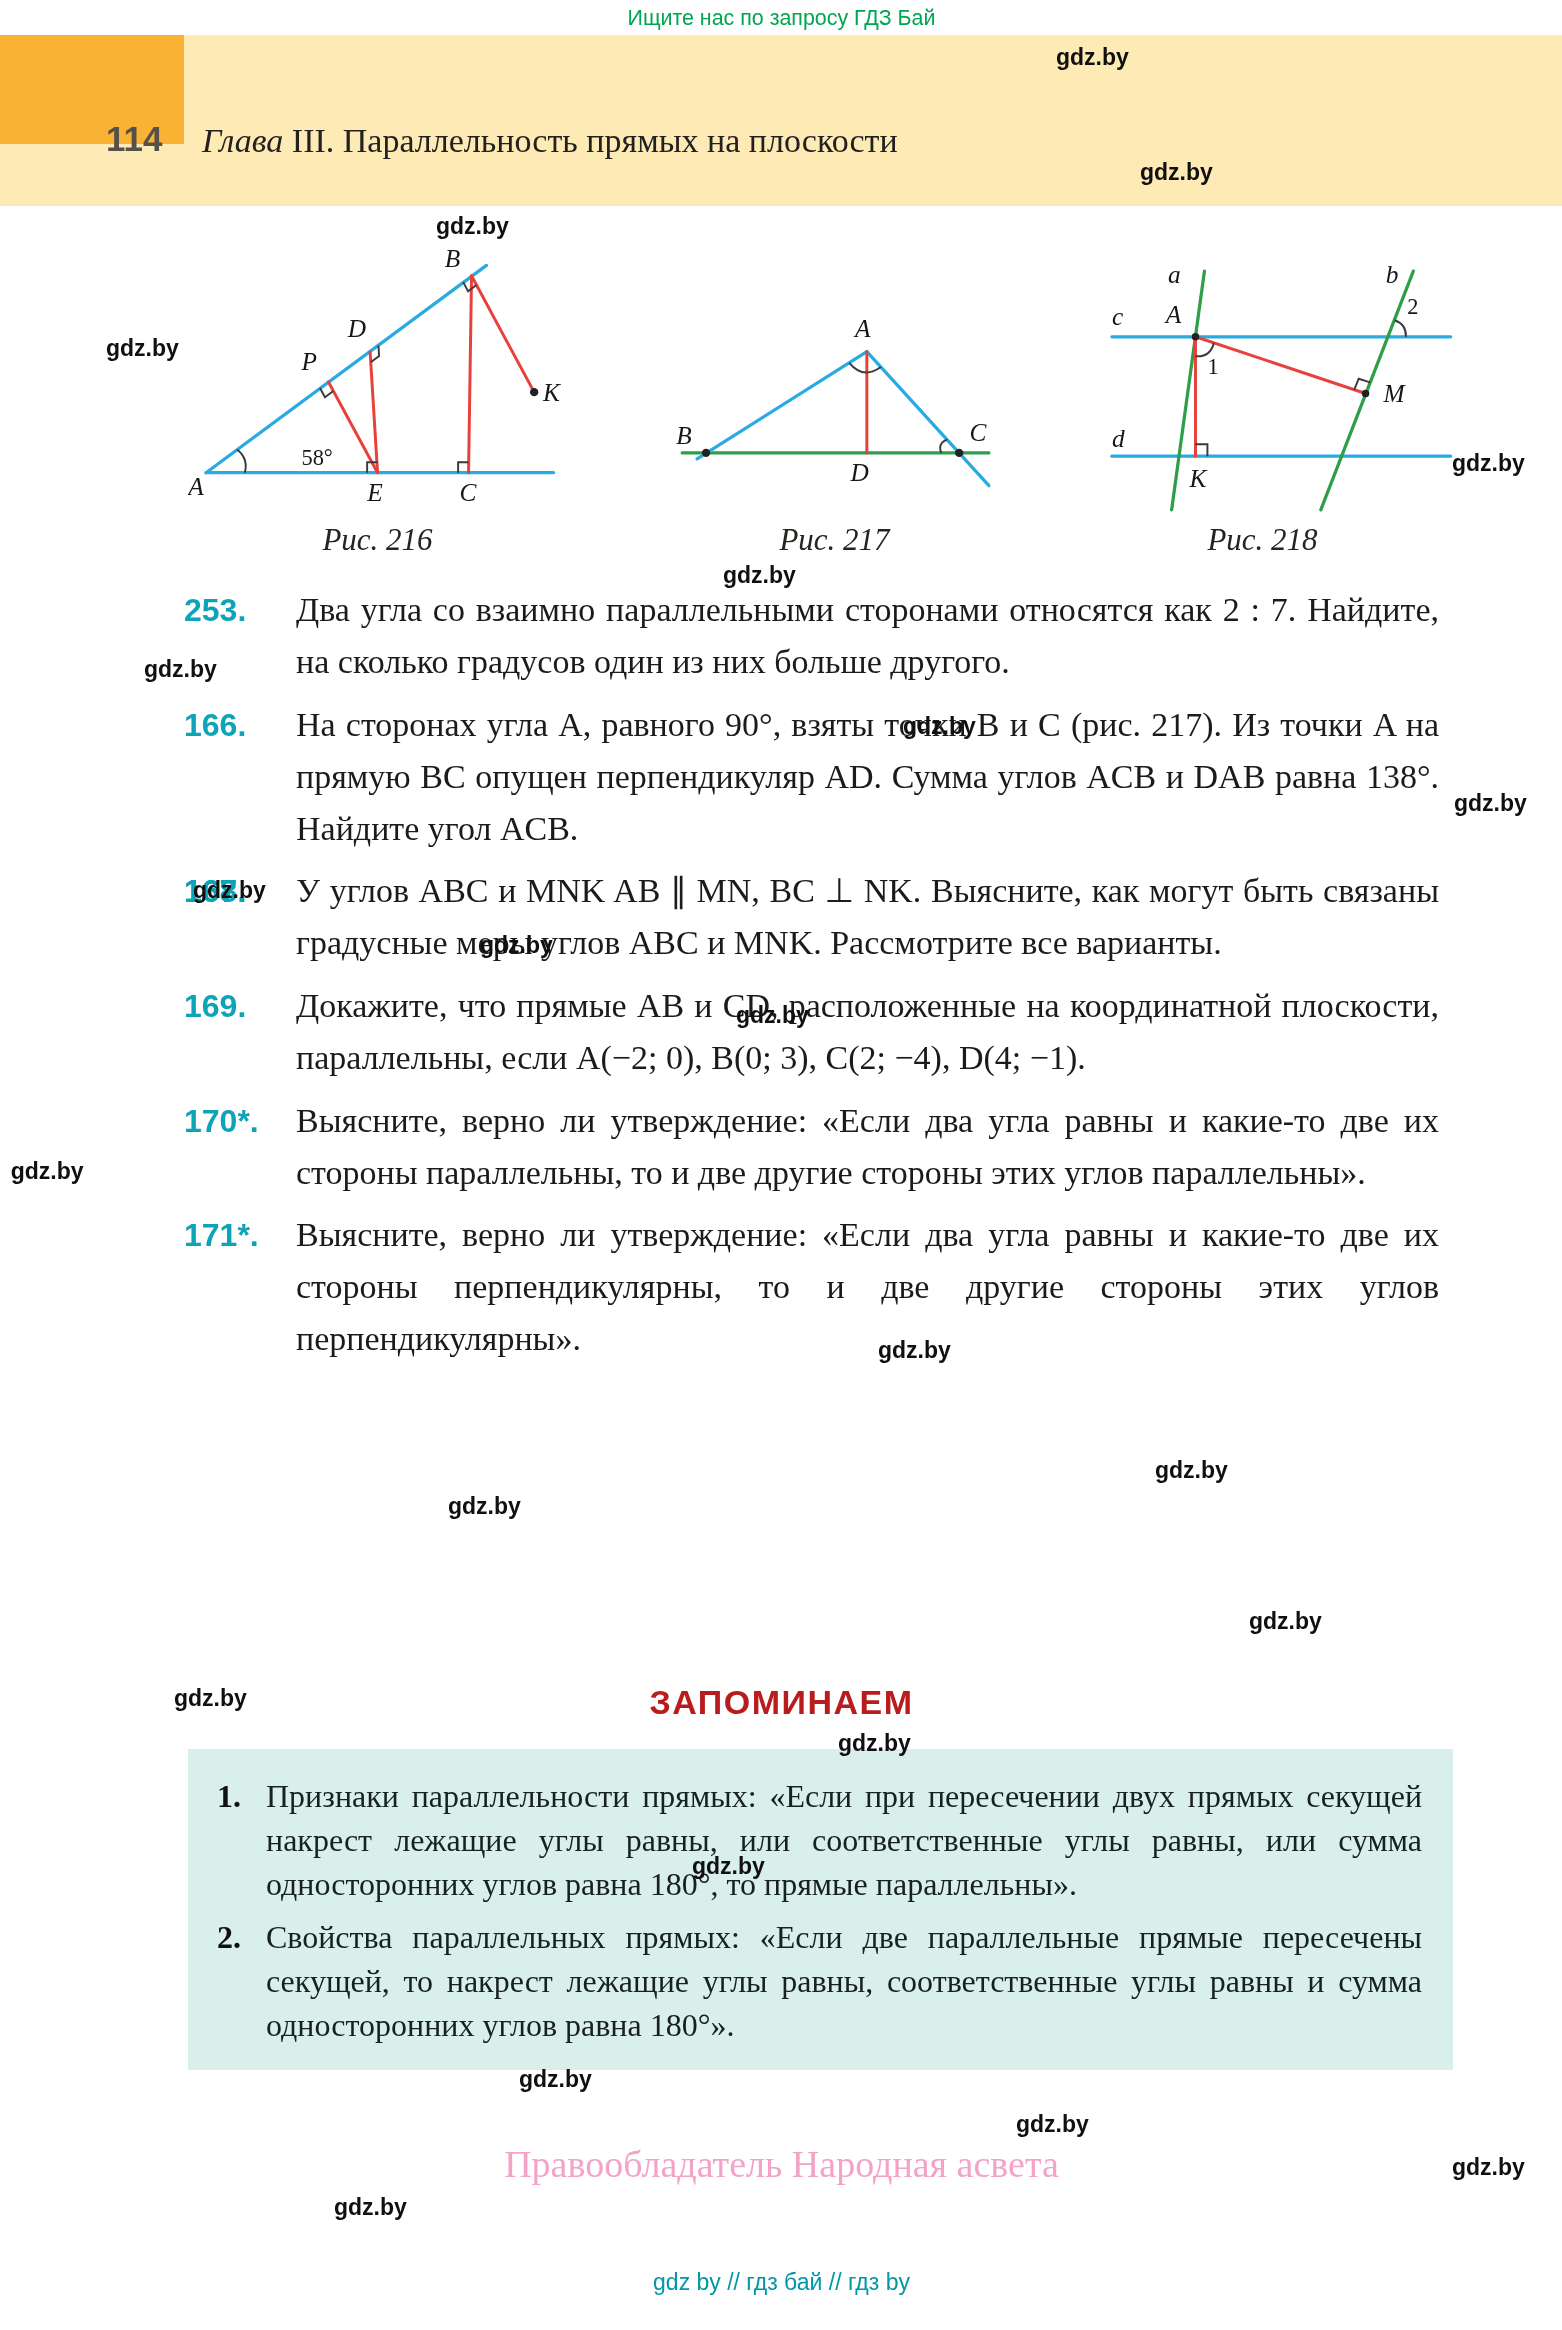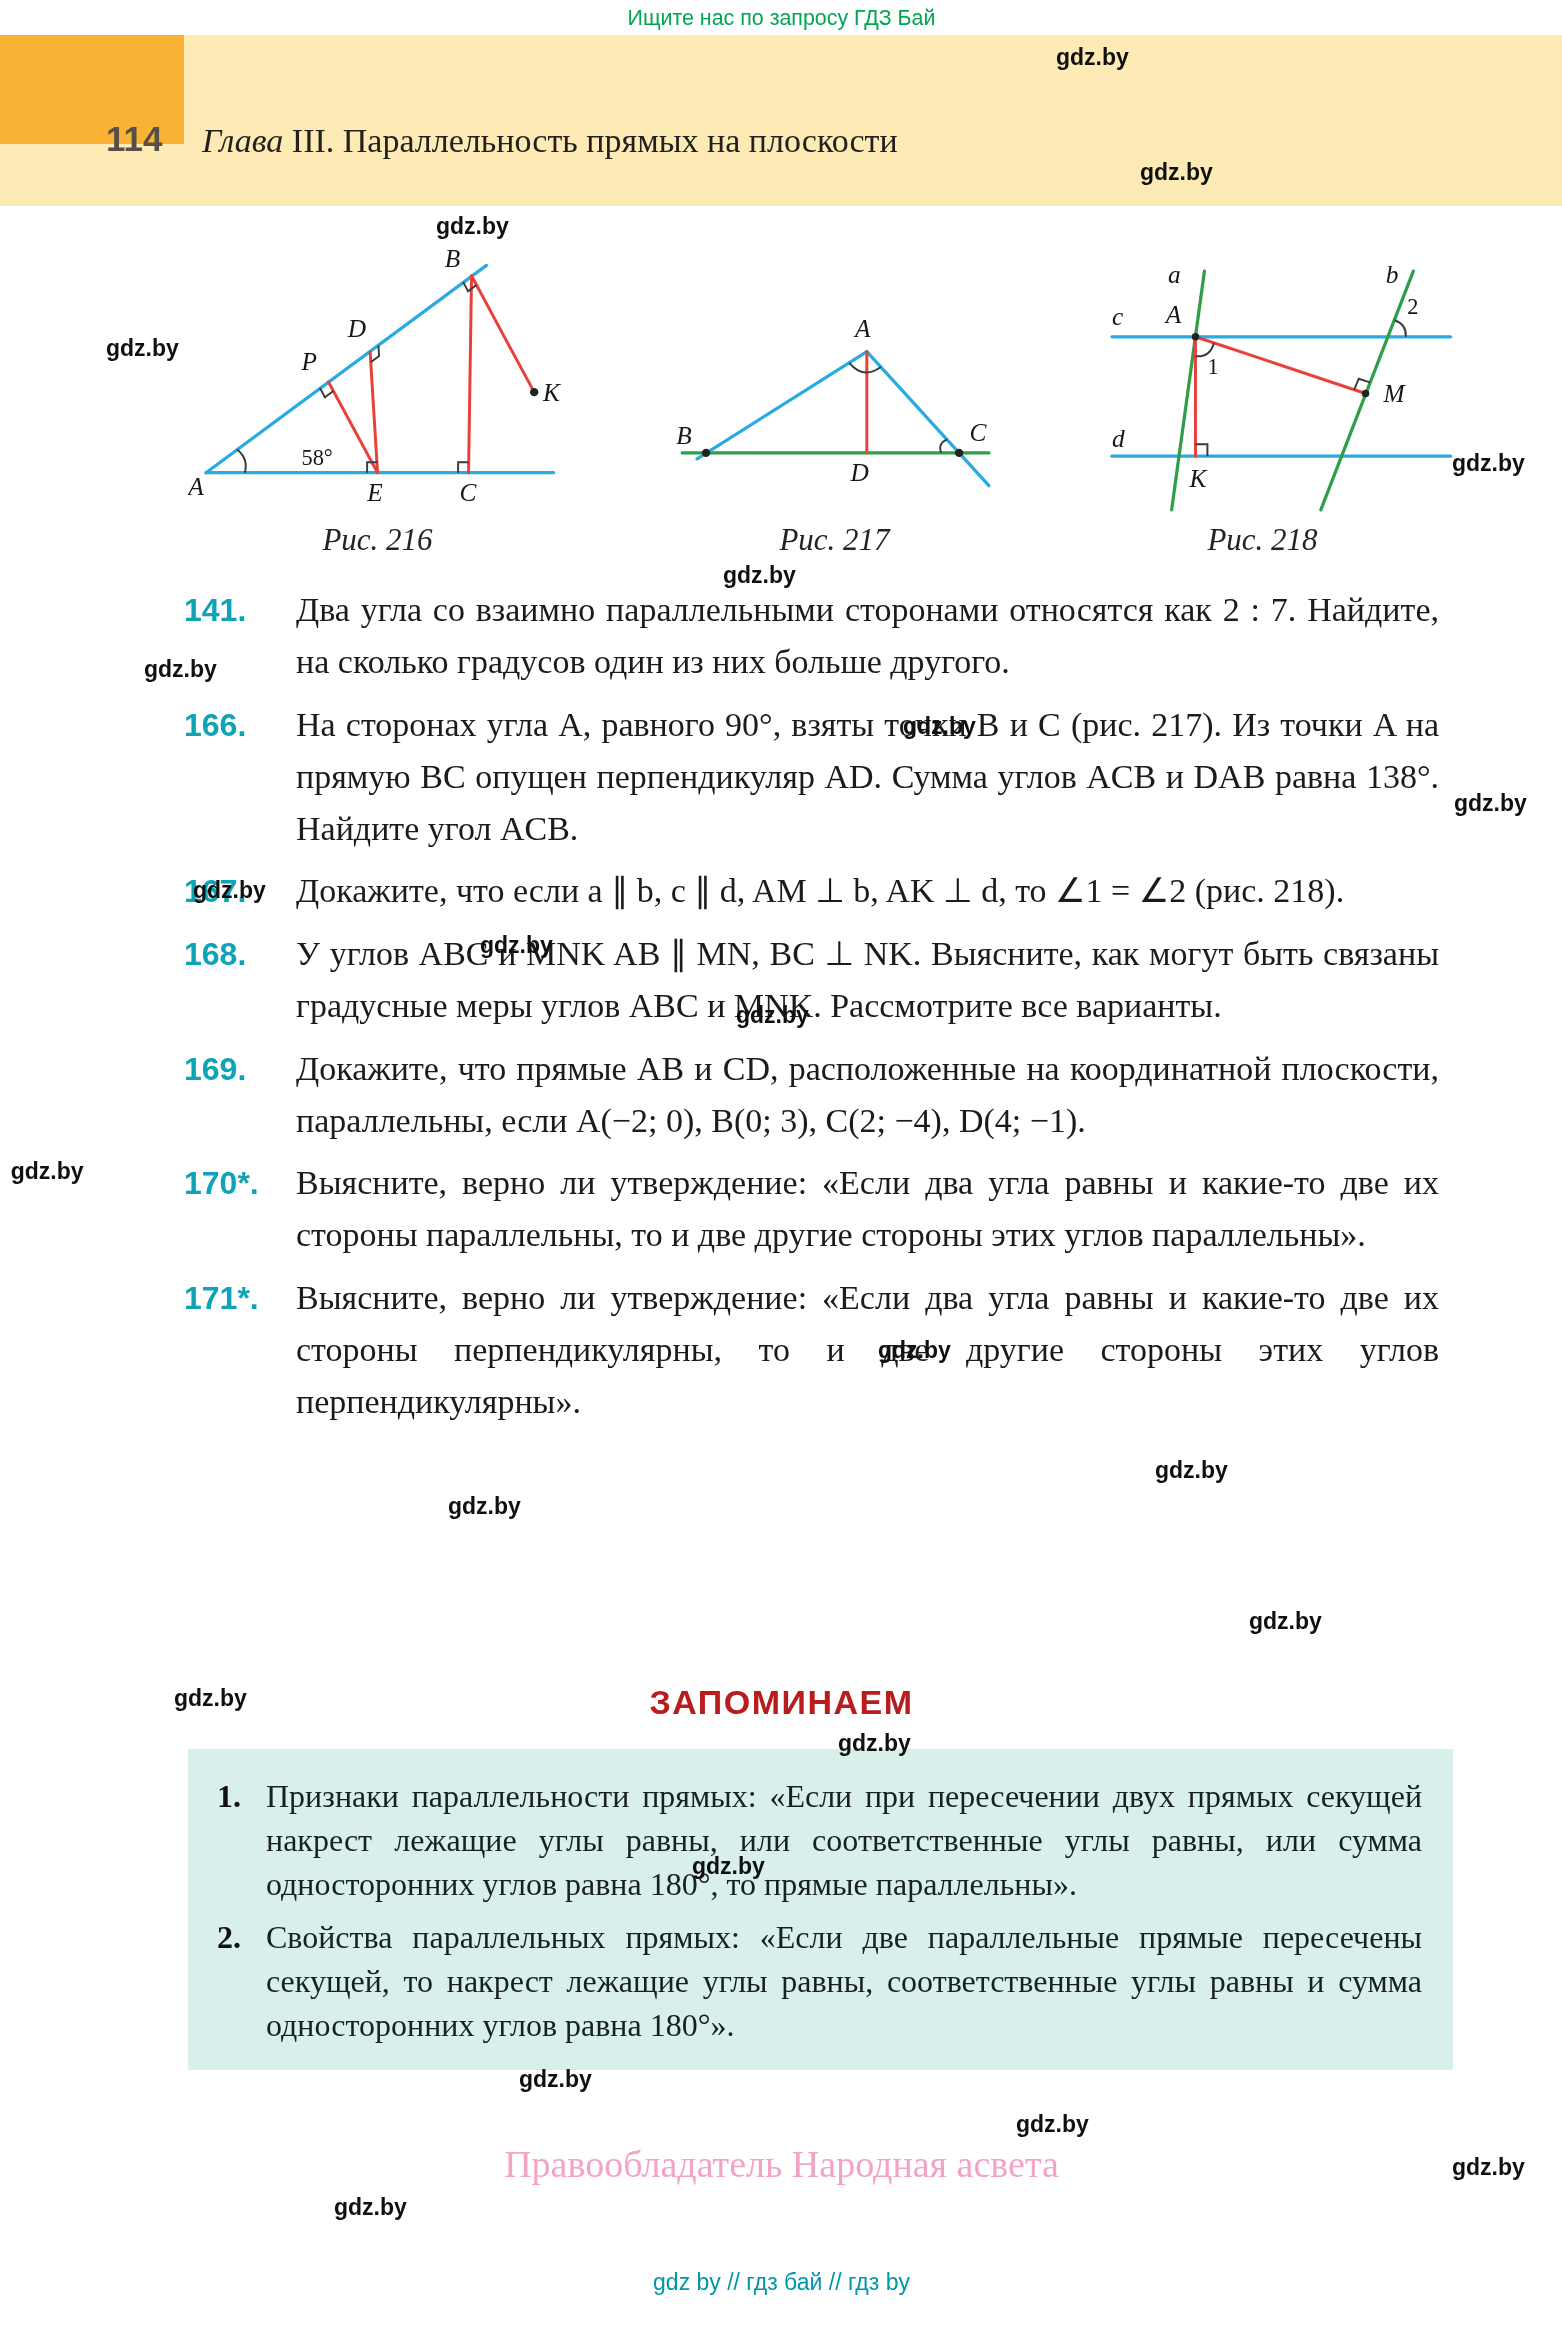--- a/index.html
+++ b/index.html
@@ -161,30 +161,29 @@
       <text class="fnum" x="206" y="35">2</text>
     </svg>
   </div>
 
   <div class="caption cap-1">Рис. 216</div>
   <div class="caption cap-2">Рис. 217</div>
   <div class="caption cap-3">Рис. 218</div>
 
   <div class="problems">
     <div class="problem">
-      <span class="pnum">141.</span>
+      <span class="pnum">253.</span>
       <span>Два угла со взаимно параллельными сторонами относятся как 2 : 7. Найдите, на сколько градусов один из них больше другого.</span>
     </div>
     <div class="problem">
       <span class="pnum">166.</span>
       <span>На сторонах угла A, равного 90°, взяты точки B и C (рис. 217). Из точки A на прямую BC опущен перпендикуляр AD. Сумма углов ACB и DAB равна 138°. Найдите угол ACB.</span>
     </div>
     <div class="problem">
       <span class="pnum">167.</span>
-      <span>Докажите, что если a ∥ b, c ∥ d, AM ⊥ b, AK ⊥ d, то ∠1 = ∠2 (рис. 218).</span>
     </div>
     <div class="problem">
       <span class="pnum">168.</span>
       <span>У углов ABC и MNK AB ∥ MN, BC ⊥ NK. Выясните, как могут быть связаны градусные меры углов ABC и MNK. Рассмотрите все варианты.</span>
     </div>
     <div class="problem">
       <span class="pnum">169.</span>
       <span>Докажите, что прямые AB и CD, расположенные на координатной плоскости, параллельны, если A(−2; 0), B(0; 3), C(2; −4), D(4; −1).</span>
     </div>
     <div class="problem">

